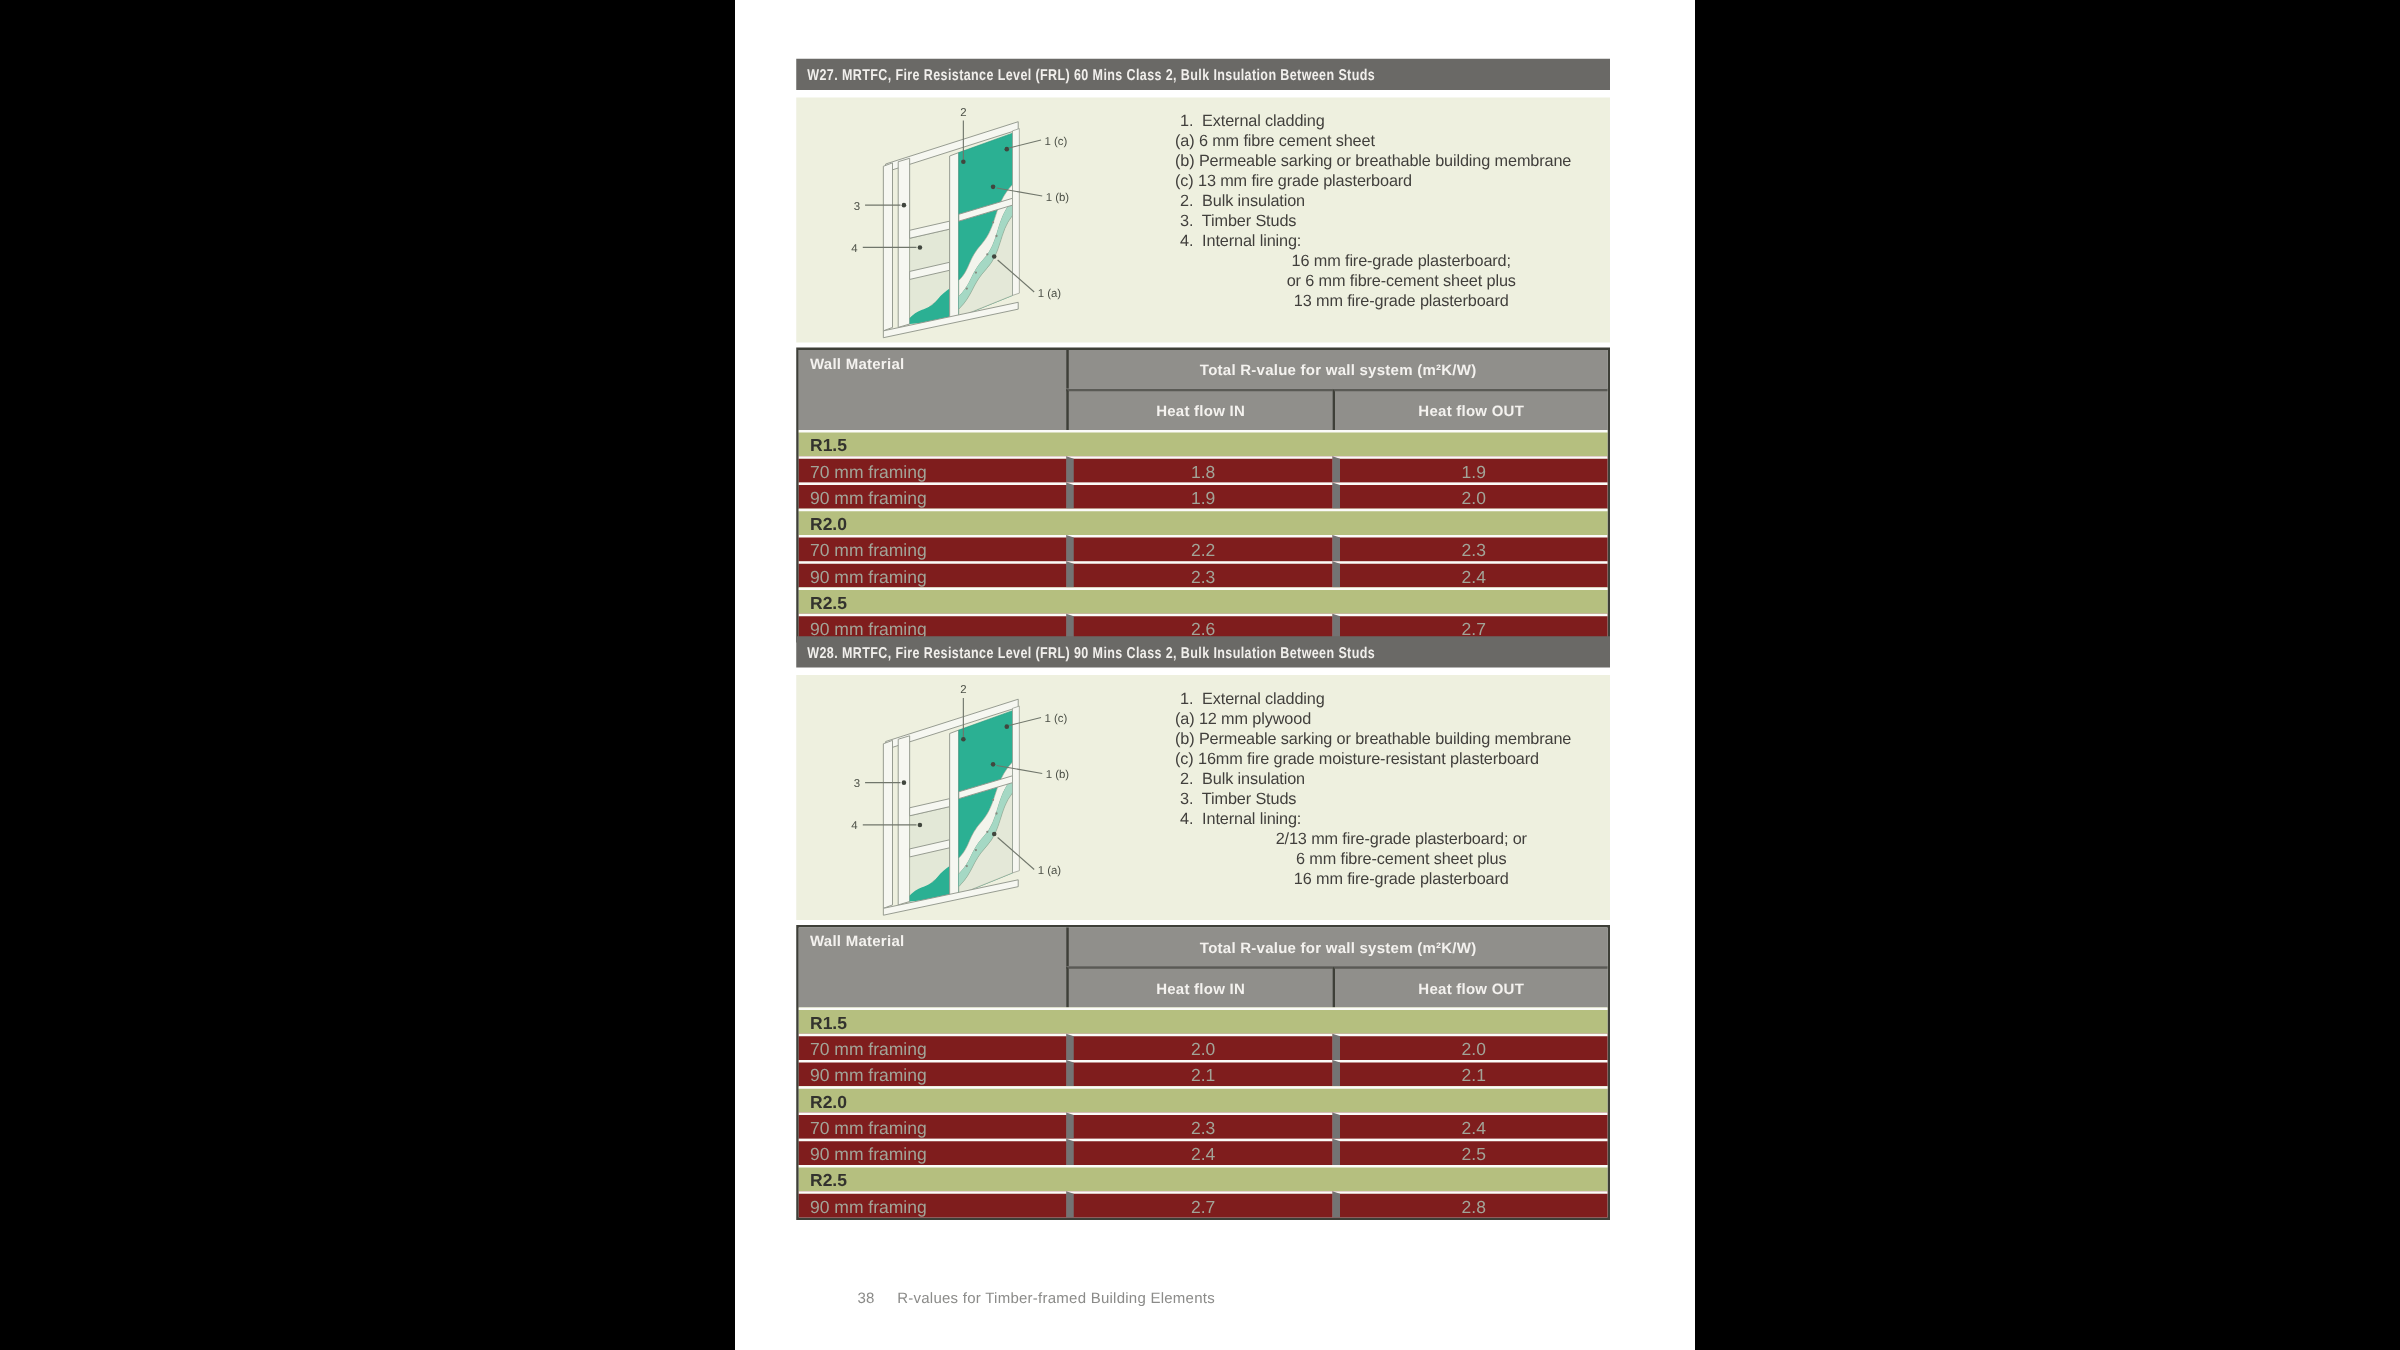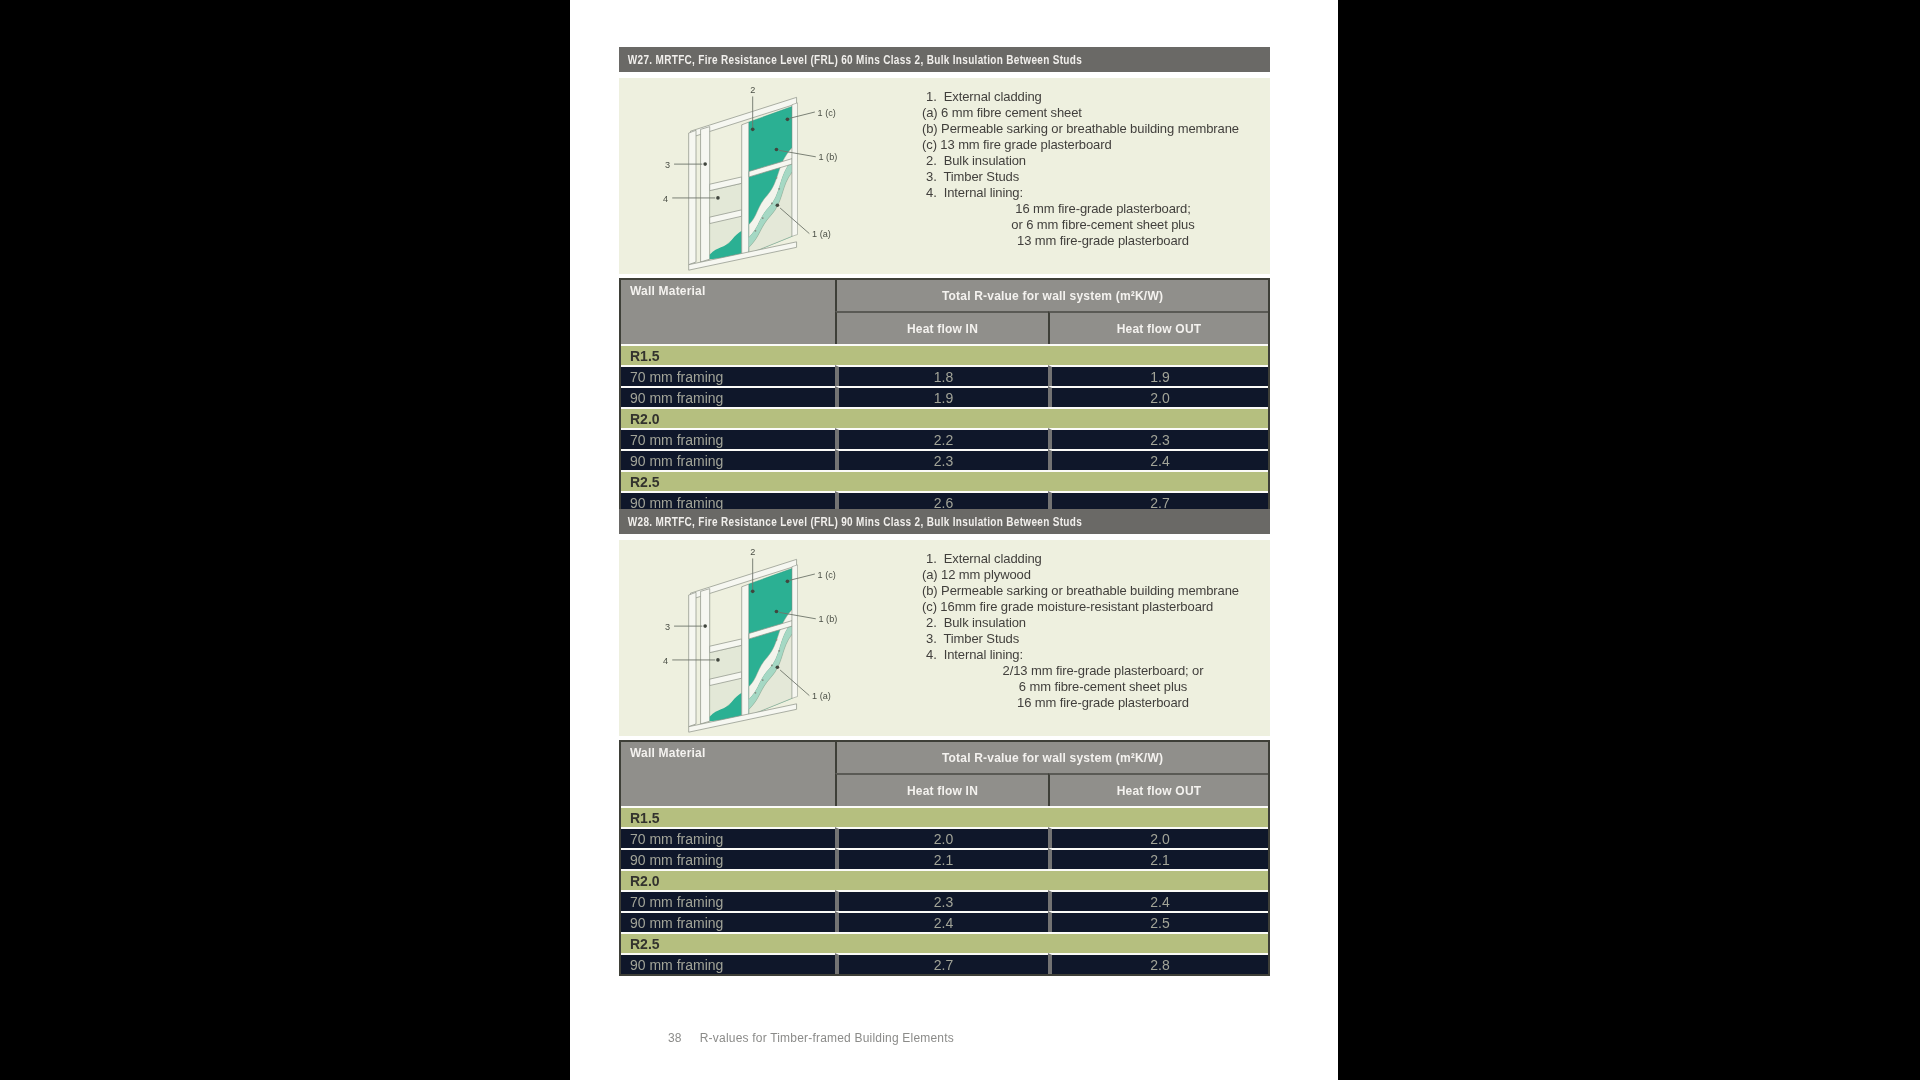--- a/index.html
+++ b/index.html
@@ -1,18 +1,18 @@
 <!DOCTYPE html>
 <html><head>
 <meta charset="utf-8">
 <style>
   html,body{margin:0;padding:0;background:#000;width:1920px;height:1080px;overflow:hidden;
     font-family:"Liberation Sans",sans-serif;}
   .backdrop{position:absolute;left:0;top:0;width:1920px;height:1080px;background:#000;}
-  .page{position:absolute;left:570px;top:0;width:768px;height:1080px;background:#ffffff;}
+  .page{position:absolute;left:588px;top:0;width:768px;height:1080px;background:#ffffff;}
   .content{position:absolute;left:49px;top:0;width:651px;height:1080px;}
   .section{position:absolute;left:0;width:651px;}
   .sec-0{top:47px;} .sec-1{top:509px;}
   .bar{height:25px;background:#6a6966;display:flex;align-items:center;}
   .bar-text{font-weight:bold;font-size:12.5px;color:#f1efec;letter-spacing:.4px;white-space:nowrap;
     transform:scaleX(.8);transform-origin:0 50%;padding-left:11px;}
   .fig{position:absolute;top:31px;left:0;width:651px;height:196px;background:#eef0df;}
   .diagram{position:absolute;left:16px;top:2px;width:250px;height:192px;}
   .legend{position:absolute;left:302px;top:11px;width:345px;}
   .lg{font-size:13px;line-height:16px;color:#413f3c;white-space:pre;letter-spacing:-.1px;}
@@ -21,23 +21,23 @@
     table-layout:fixed;border:2px solid #3e3f38;}
   table.rtable *{box-sizing:border-box;}
   .rtable th{background:#908f8b;color:#f4f2ef;font-weight:bold;font-size:12px;letter-spacing:.2px;}
   .h-wall{text-align:left;vertical-align:top;padding:4px 0 0 9px;}
   .h-span{height:31px;text-align:center;border-left:2px solid #3e3f38;}
   .h-in,.h-out{height:33px;border-top:2px solid #5a5a55;}
   .h-in{border-left:2px solid #3e3f38;} .h-out{border-left:2px solid #3e3f38;}
   .rtable tbody td{height:21px;font-size:14px;}
   .rtable tr.band td{background:#b5bf7f;color:#33332e;font-weight:bold;padding-left:9px;
     border-top:2px solid #fbfbf8;}
-  .rtable tr.data td{background:#0f172a;color:#a2a498;border-top:2px solid #fbfbf8;margin-left:13px;}
+  .rtable tr.data td{background:#7f1d1d;color:#a2a498;border-top:2px solid #fbfbf8;margin-left:13px;}
   .rtable td.lbl{padding-left:9px;text-align:left;}
-  .rtable td.val{text-align:center;border-left:4px solid #737373;}
+  .rtable td.val{text-align:center;border-left:6px solid #737373;}
   .footer{position:absolute;top:1031px;left:49px;font-size:12px;color:#8b8b89;letter-spacing:.2px;}
   .footer .pnum{margin-right:18px;}
   .dlabel{font-family:"Liberation Sans",sans-serif;font-size:10px;fill:#4b4f46;}
 </style>
 </head>
 <body>
 
 <div class="backdrop">
   <div class="page">
     <div class="content" id="content">

